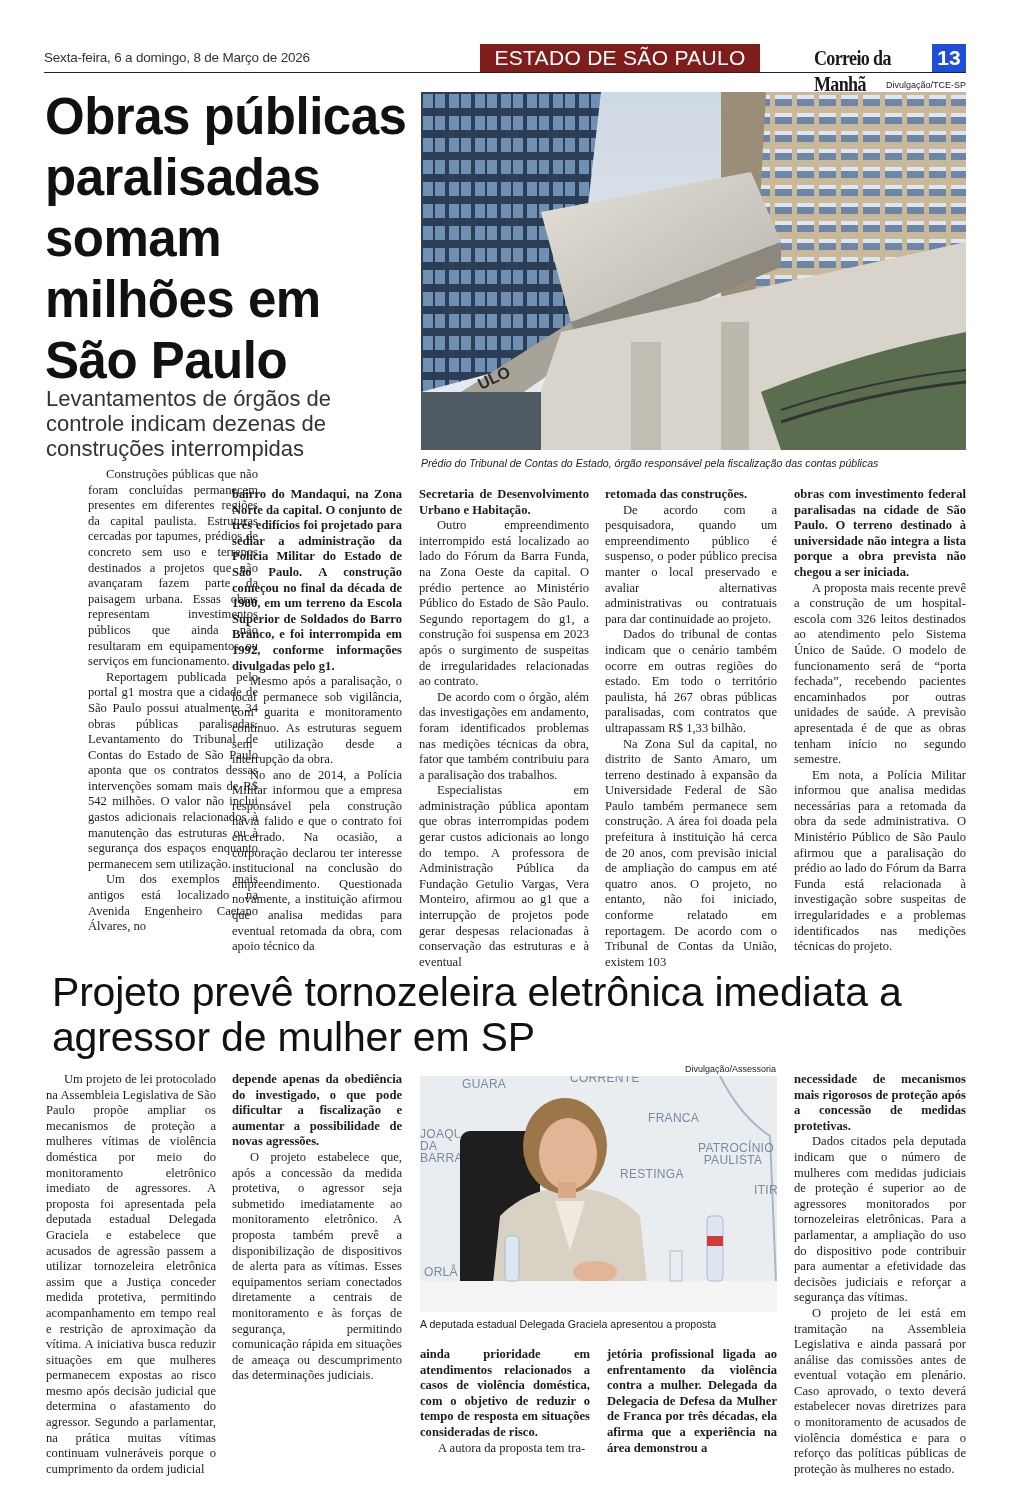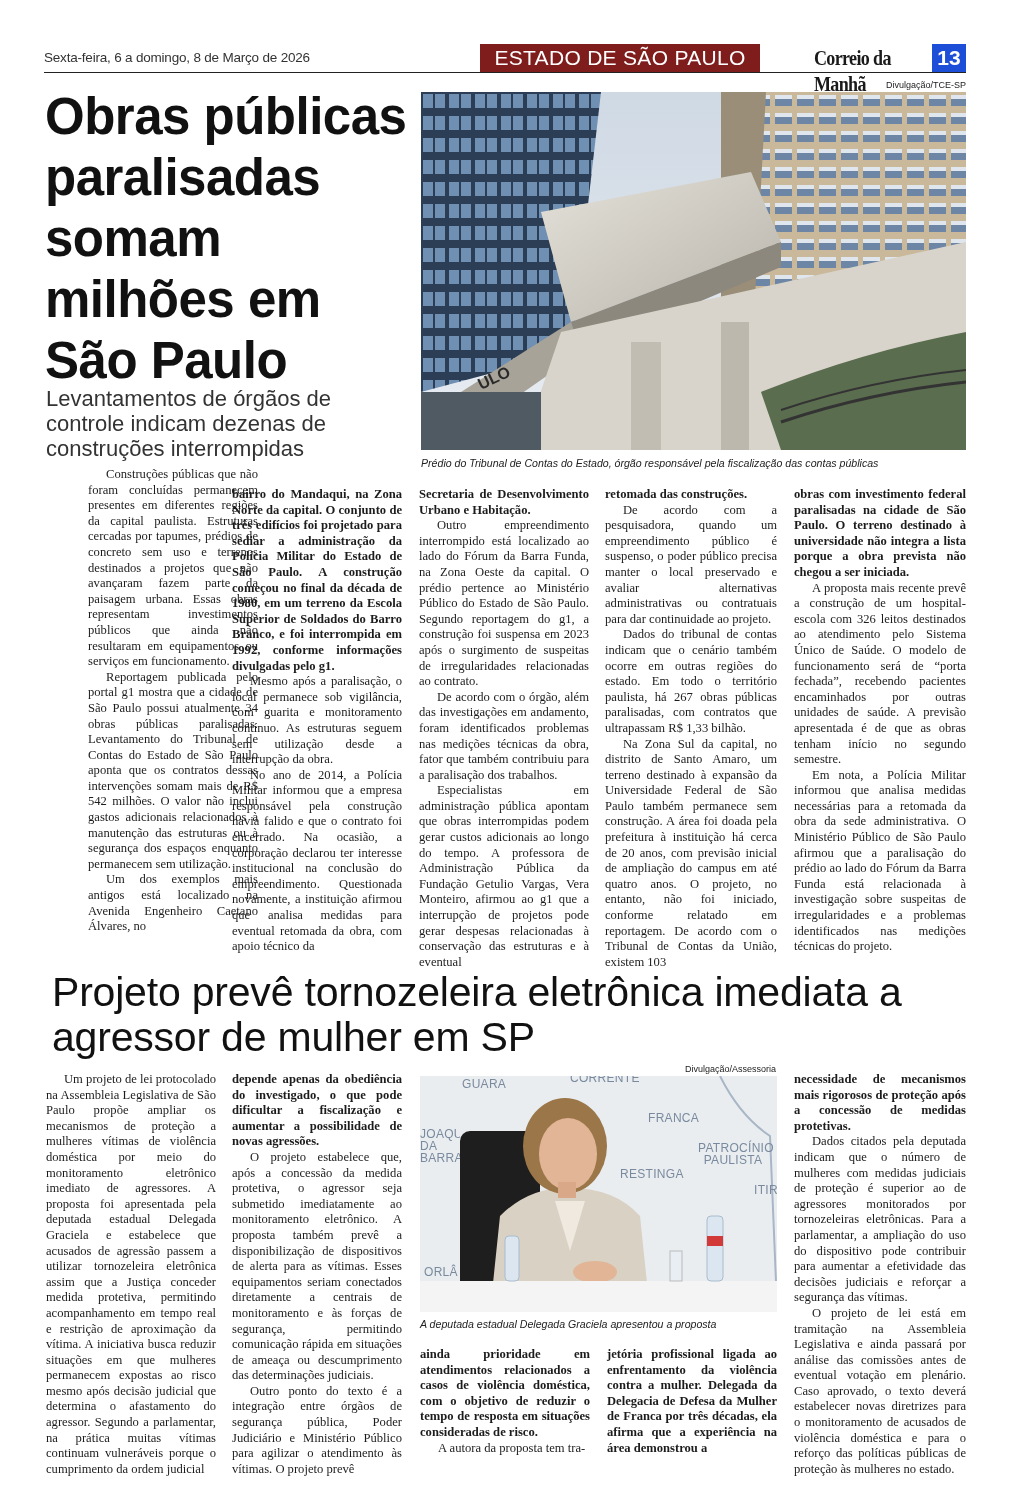--- a/index.html
+++ b/index.html
@@ -28,21 +28,21 @@
   #a1-col1 { left: 46px; top: 467px; width: 170px; margin-left: 42px; }
   #a1-col2 { left: 232px; top: 487px; width: 170px; }
   #a1-col3 { left: 419px; top: 487px; width: 170px; }
   #a1-col4 { left: 605px; top: 487px; width: 172px; }
   #a1-col5 { left: 794px; top: 487px; width: 172px; }
 
   
   #headline-2 { position: absolute; left: 44px; top: 962px; width: 930px; font-size: 41px; line-height: 45px; color: #111; letter-spacing: -0.2px; }
   #photo-credit-2 { position: absolute; left: 600px; top: 1064px; width: 176px; text-align: right; font-size: 9px; color: #222; }
   #photo-2 { position: absolute; left: 420px; top: 1076px; width: 357px; height: 236px; overflow: hidden; background: #000000; }
-  #caption-2 { position: absolute; left: 420px; top: 1318px; width: 357px; font-size: 10.6px; font-style: italic; color: #222; white-space: nowrap; }
+  #caption-2 { position: absolute; left: 420px; top: 1318px; width: 357px; font-size: 10.6px; color: #222; white-space: nowrap; }
 
   #a2-col1 { left: 46px; top: 1072px; width: 170px; }
   #a2-col2 { left: 232px; top: 1072px; width: 170px; }
   #a2-col3 { left: 420px; top: 1347px; width: 170px; }
   #a2-col4 { left: 607px; top: 1347px; width: 170px; }
   #a2-col5 { left: 794px; top: 1072px; width: 172px; }
 
   .maplabel { position: absolute; font-family: "Liberation Sans", sans-serif; font-size: 12px; color: #7a8a9e; letter-spacing: 0.3px; line-height: 12px; text-align: center; }
 </style>
 </head>
@@ -172,21 +172,20 @@
   <span class="maplabel" style="left:4px;top:190px">ORLÂ</span>
 </div>
 <div id="caption-2" class="sans">A deputada estadual Delegada Graciela apresentou a proposta</div>
 
 <div id="a2-col1" class="col serif">
     <p>Um projeto de lei protocolado na Assembleia Legislativa de São Paulo propõe ampliar os mecanismos de proteção a mulheres vítimas de violência doméstica por meio do monitoramento eletrônico imediato de agressores. A proposta foi apresentada pela deputada estadual Delegada Graciela e estabelece que acusados de agressão passem a utilizar tornozeleira eletrônica assim que a Justiça conceder medida protetiva, permitindo acompanhamento em tempo real e restrição de aproximação da vítima. A iniciativa busca reduzir situações em que mulheres permanecem expostas ao risco mesmo após decisão judicial que determina o afastamento do agressor. Segundo a parlamentar, na prática muitas vítimas continuam vulneráveis porque o cumprimento da ordem judicial</p>
   </div>
 <div id="a2-col2" class="col serif">
     <p class="cont">depende apenas da obediência do investigado, o que pode dificultar a fiscalização e aumentar a possibilidade de novas agressões.</p>
     <p>O projeto estabelece que, após a concessão da medida protetiva, o agressor seja submetido imediatamente ao monitoramento eletrônico. A proposta também prevê a disponibilização de dispositivos de alerta para as vítimas. Esses equipamentos seriam conectados diretamente a centrais de monitoramento e às forças de segurança, permitindo comunicação rápida em situações de ameaça ou descumprimento das determinações judiciais.</p>
-    <p>Outro ponto do texto é a integração entre órgãos de segurança pública, Poder Judiciário e Ministério Público para agilizar o atendimento às vítimas. O projeto prevê</p>
   </div>
 <div id="a2-col3" class="col serif">
     <p class="cont">ainda prioridade em atendimentos relacionados a casos de violência doméstica, com o objetivo de reduzir o tempo de resposta em situações consideradas de risco.</p>
     <p>A autora da proposta tem tra-</p>
   </div>
 <div id="a2-col4" class="col serif">
     <p class="cont">jetória profissional ligada ao enfrentamento da violência contra a mulher. Delegada da Delegacia de Defesa da Mulher de Franca por três décadas, ela afirma que a experiência na área demonstrou a</p>
   </div>
 <div id="a2-col5" class="col serif">
     <p class="cont">necessidade de mecanismos mais rigorosos de proteção após a concessão de medidas protetivas.</p>

